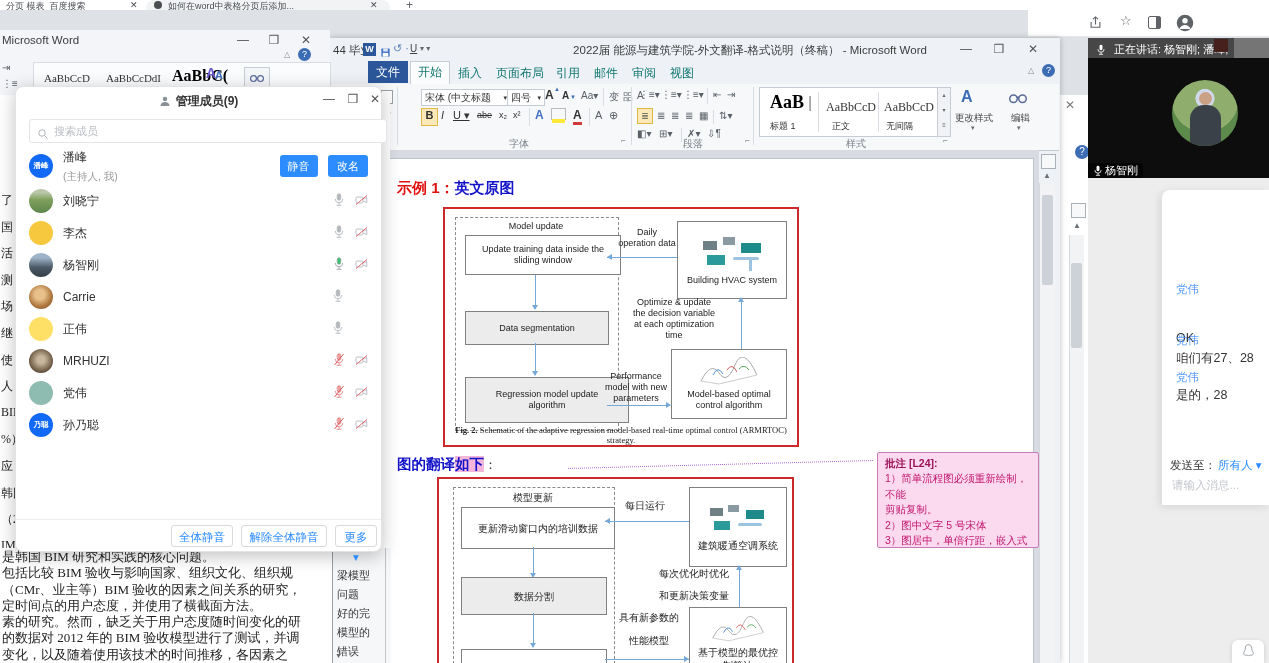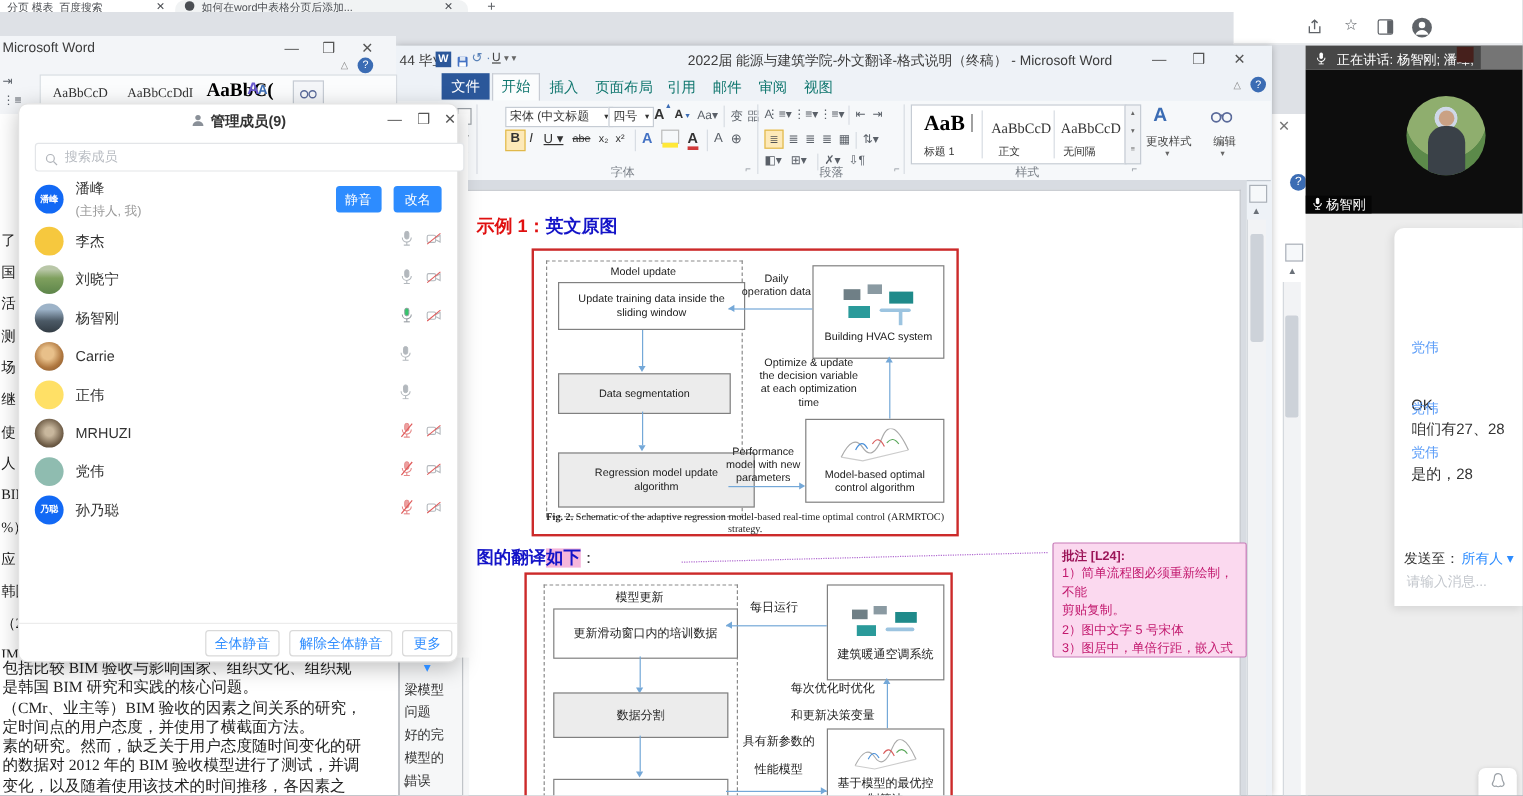--- a/index.html
+++ b/index.html
@@ -388,22 +388,22 @@
       <span>使</span>
       <span>人</span>
       <span>BIM</span>
       <span>%）</span>
       <span>应</span>
       <span>韩国</span>
       <span>（2</span>
       <span>IM</span>
     </div>
   <div class="abs docline" style="left:2px;top:549px;width:338px;height:114px;overflow:hidden;" data-list="left_word.doc_lines">
+      <span>是韩国 BIM 研究和实践的核心问题。</span>
       <span>包括比较 BIM 验收与影响国家、组织文化、组织规</span>
-      <span>是韩国 BIM 研究和实践的核心问题。</span>
       <span>（CMr、业主等）BIM 验收的因素之间关系的研究，</span>
       <span>定时间点的用户态度，并使用了横截面方法。</span>
       <span>素的研究。然而，缺乏关于用户态度随时间变化的研</span>
       <span>的数据对 2012 年的 BIM 验收模型进行了测试，并调</span>
       <span>变化，以及随着使用该技术的时间推移，各因素之</span>
     </div>
   <div class="abs" style="left:332px;top:548px;width:58px;height:115px;background:#f6f7f8;border-left:1px solid #9aa0a6;">
     <div class="abs panecol" style="left:4px;top:18px;" data-list="left_word.pane_fragments">
         <span>梁模型</span>
         <span>问题</span>
@@ -440,36 +440,36 @@
         <span style="margin-left:10px;">
           <span class="mname" style="margin-left:0;display:block;">潘峰</span>
           <span class="msub">(主持人, 我)</span>
         </span>
         <span style="margin-left:auto;">
           <button class="bluebtn" style="width:38px;height:22px;">静音</button>
           <button class="bluebtn" style="width:40px;height:22px;margin-left:6px;">改名</button>
         </span>
       </div>
       <div class="mrow" style="height:32px;">
-        <span class="avatar av-face"></span>
-        <span class="mname">李杰</span>
+        <span class="avatar av-grass"></span>
+        <span class="mname">刘晓宁</span>
         <span style="margin-left:auto;"><svg width="12" height="13" viewBox="0 0 24 26">
               <rect x="8.5" y="1.5" width="7" height="13" rx="3.5" fill="#b3b8bd" stroke="#b3b8bd" stroke-width="1.6"></rect>
               <path d="M4.5 12a7.5 7.5 0 0 0 15 0" fill="none" stroke="#b3b8bd" stroke-width="1.8"></path>
               <path d="M12 19.5V24M7 24.5h10" fill="none" stroke="#b3b8bd" stroke-width="1.8"></path>
             </svg></span>
         <span style="margin-left:10px;"><svg width="13" height="12" viewBox="0 0 26 24">
               <rect x="2" y="6" width="14" height="12" rx="2.5" fill="none" stroke="#b3b8bd" stroke-width="1.8"></rect>
               <path d="M17 10l6.5-3.5v11L17 14" fill="none" stroke="#b3b8bd" stroke-width="1.8"></path>
               <line x1="2" y1="21" x2="24" y2="3" stroke="#e05a5a" stroke-width="1.8"></line>
             </svg></span>
       </div>
       <div class="mrow" style="height:32px;">
-        <span class="avatar av-grass"></span>
-        <span class="mname">刘晓宁</span>
+        <span class="avatar av-face"></span>
+        <span class="mname">李杰</span>
         <span style="margin-left:auto;"><svg width="12" height="13" viewBox="0 0 24 26">
               <rect x="8.5" y="1.5" width="7" height="13" rx="3.5" fill="#b3b8bd" stroke="#b3b8bd" stroke-width="1.6"></rect>
               <path d="M4.5 12a7.5 7.5 0 0 0 15 0" fill="none" stroke="#b3b8bd" stroke-width="1.8"></path>
               <path d="M12 19.5V24M7 24.5h10" fill="none" stroke="#b3b8bd" stroke-width="1.8"></path>
             </svg></span>
         <span style="margin-left:10px;"><svg width="13" height="12" viewBox="0 0 26 24">
               <rect x="2" y="6" width="14" height="12" rx="2.5" fill="none" stroke="#b3b8bd" stroke-width="1.8"></rect>
               <path d="M17 10l6.5-3.5v11L17 14" fill="none" stroke="#b3b8bd" stroke-width="1.8"></path>
               <line x1="2" y1="21" x2="24" y2="3" stroke="#e05a5a" stroke-width="1.8"></line>
             </svg></span>

